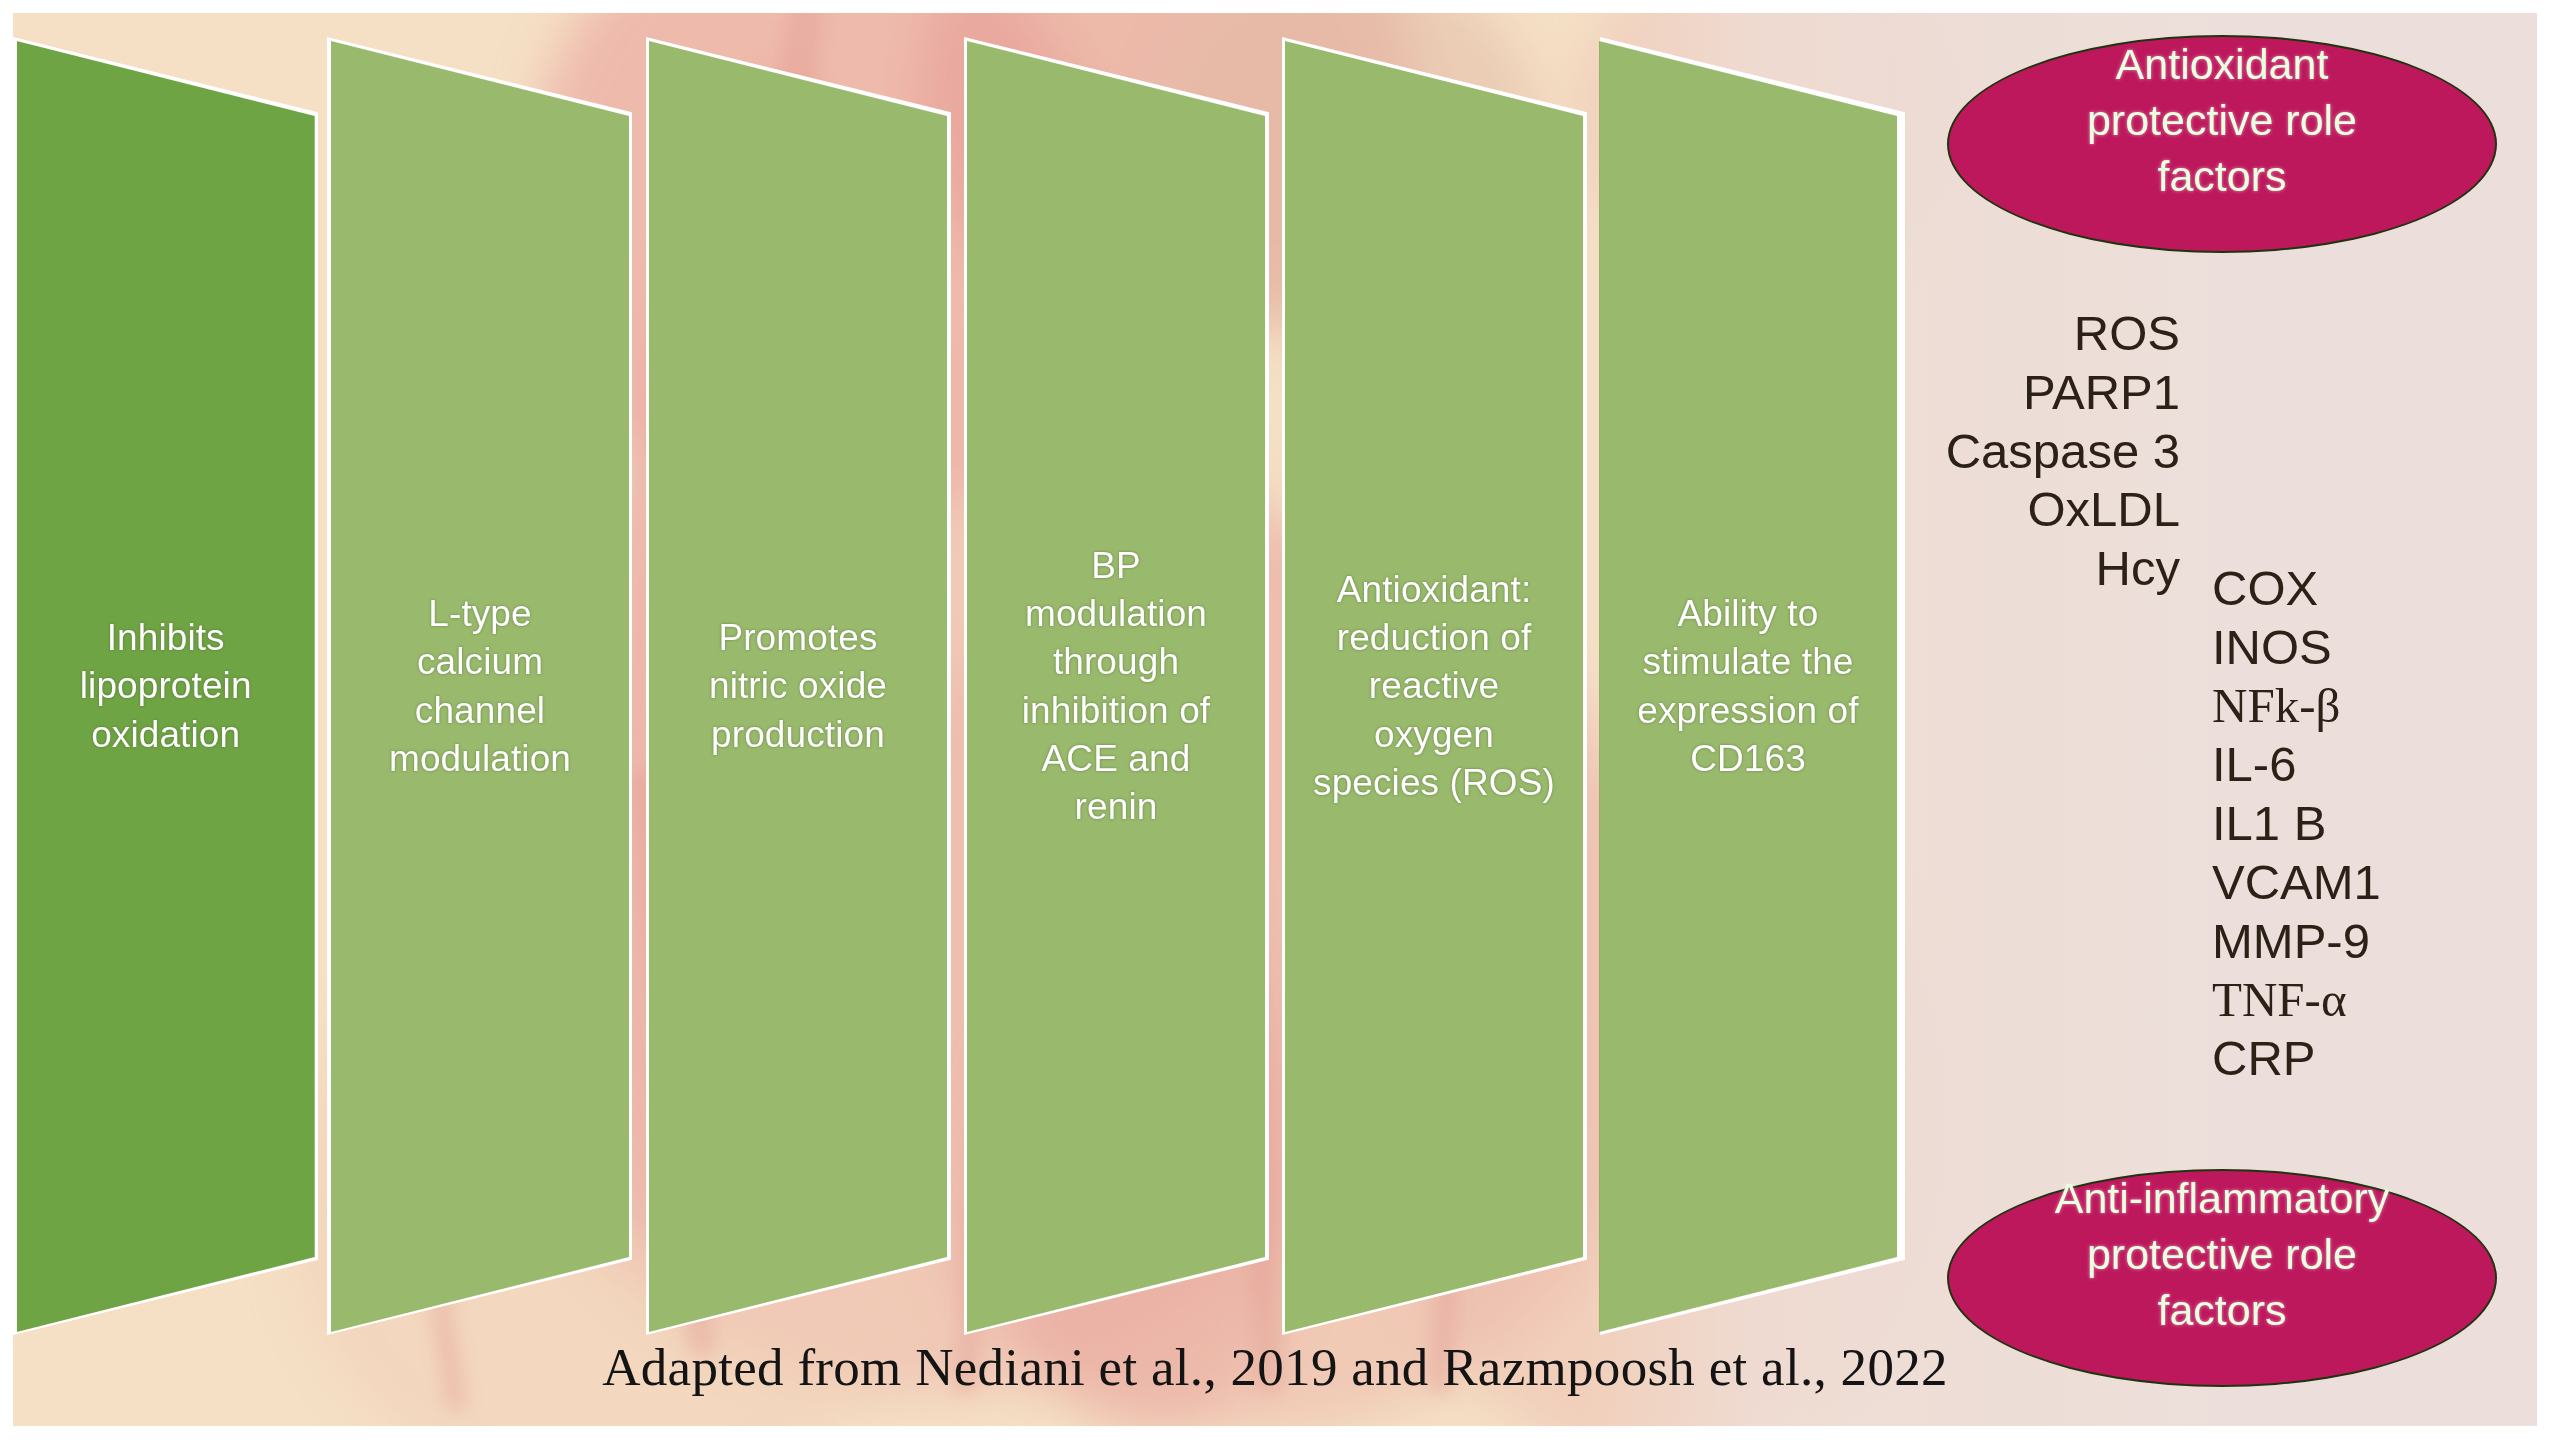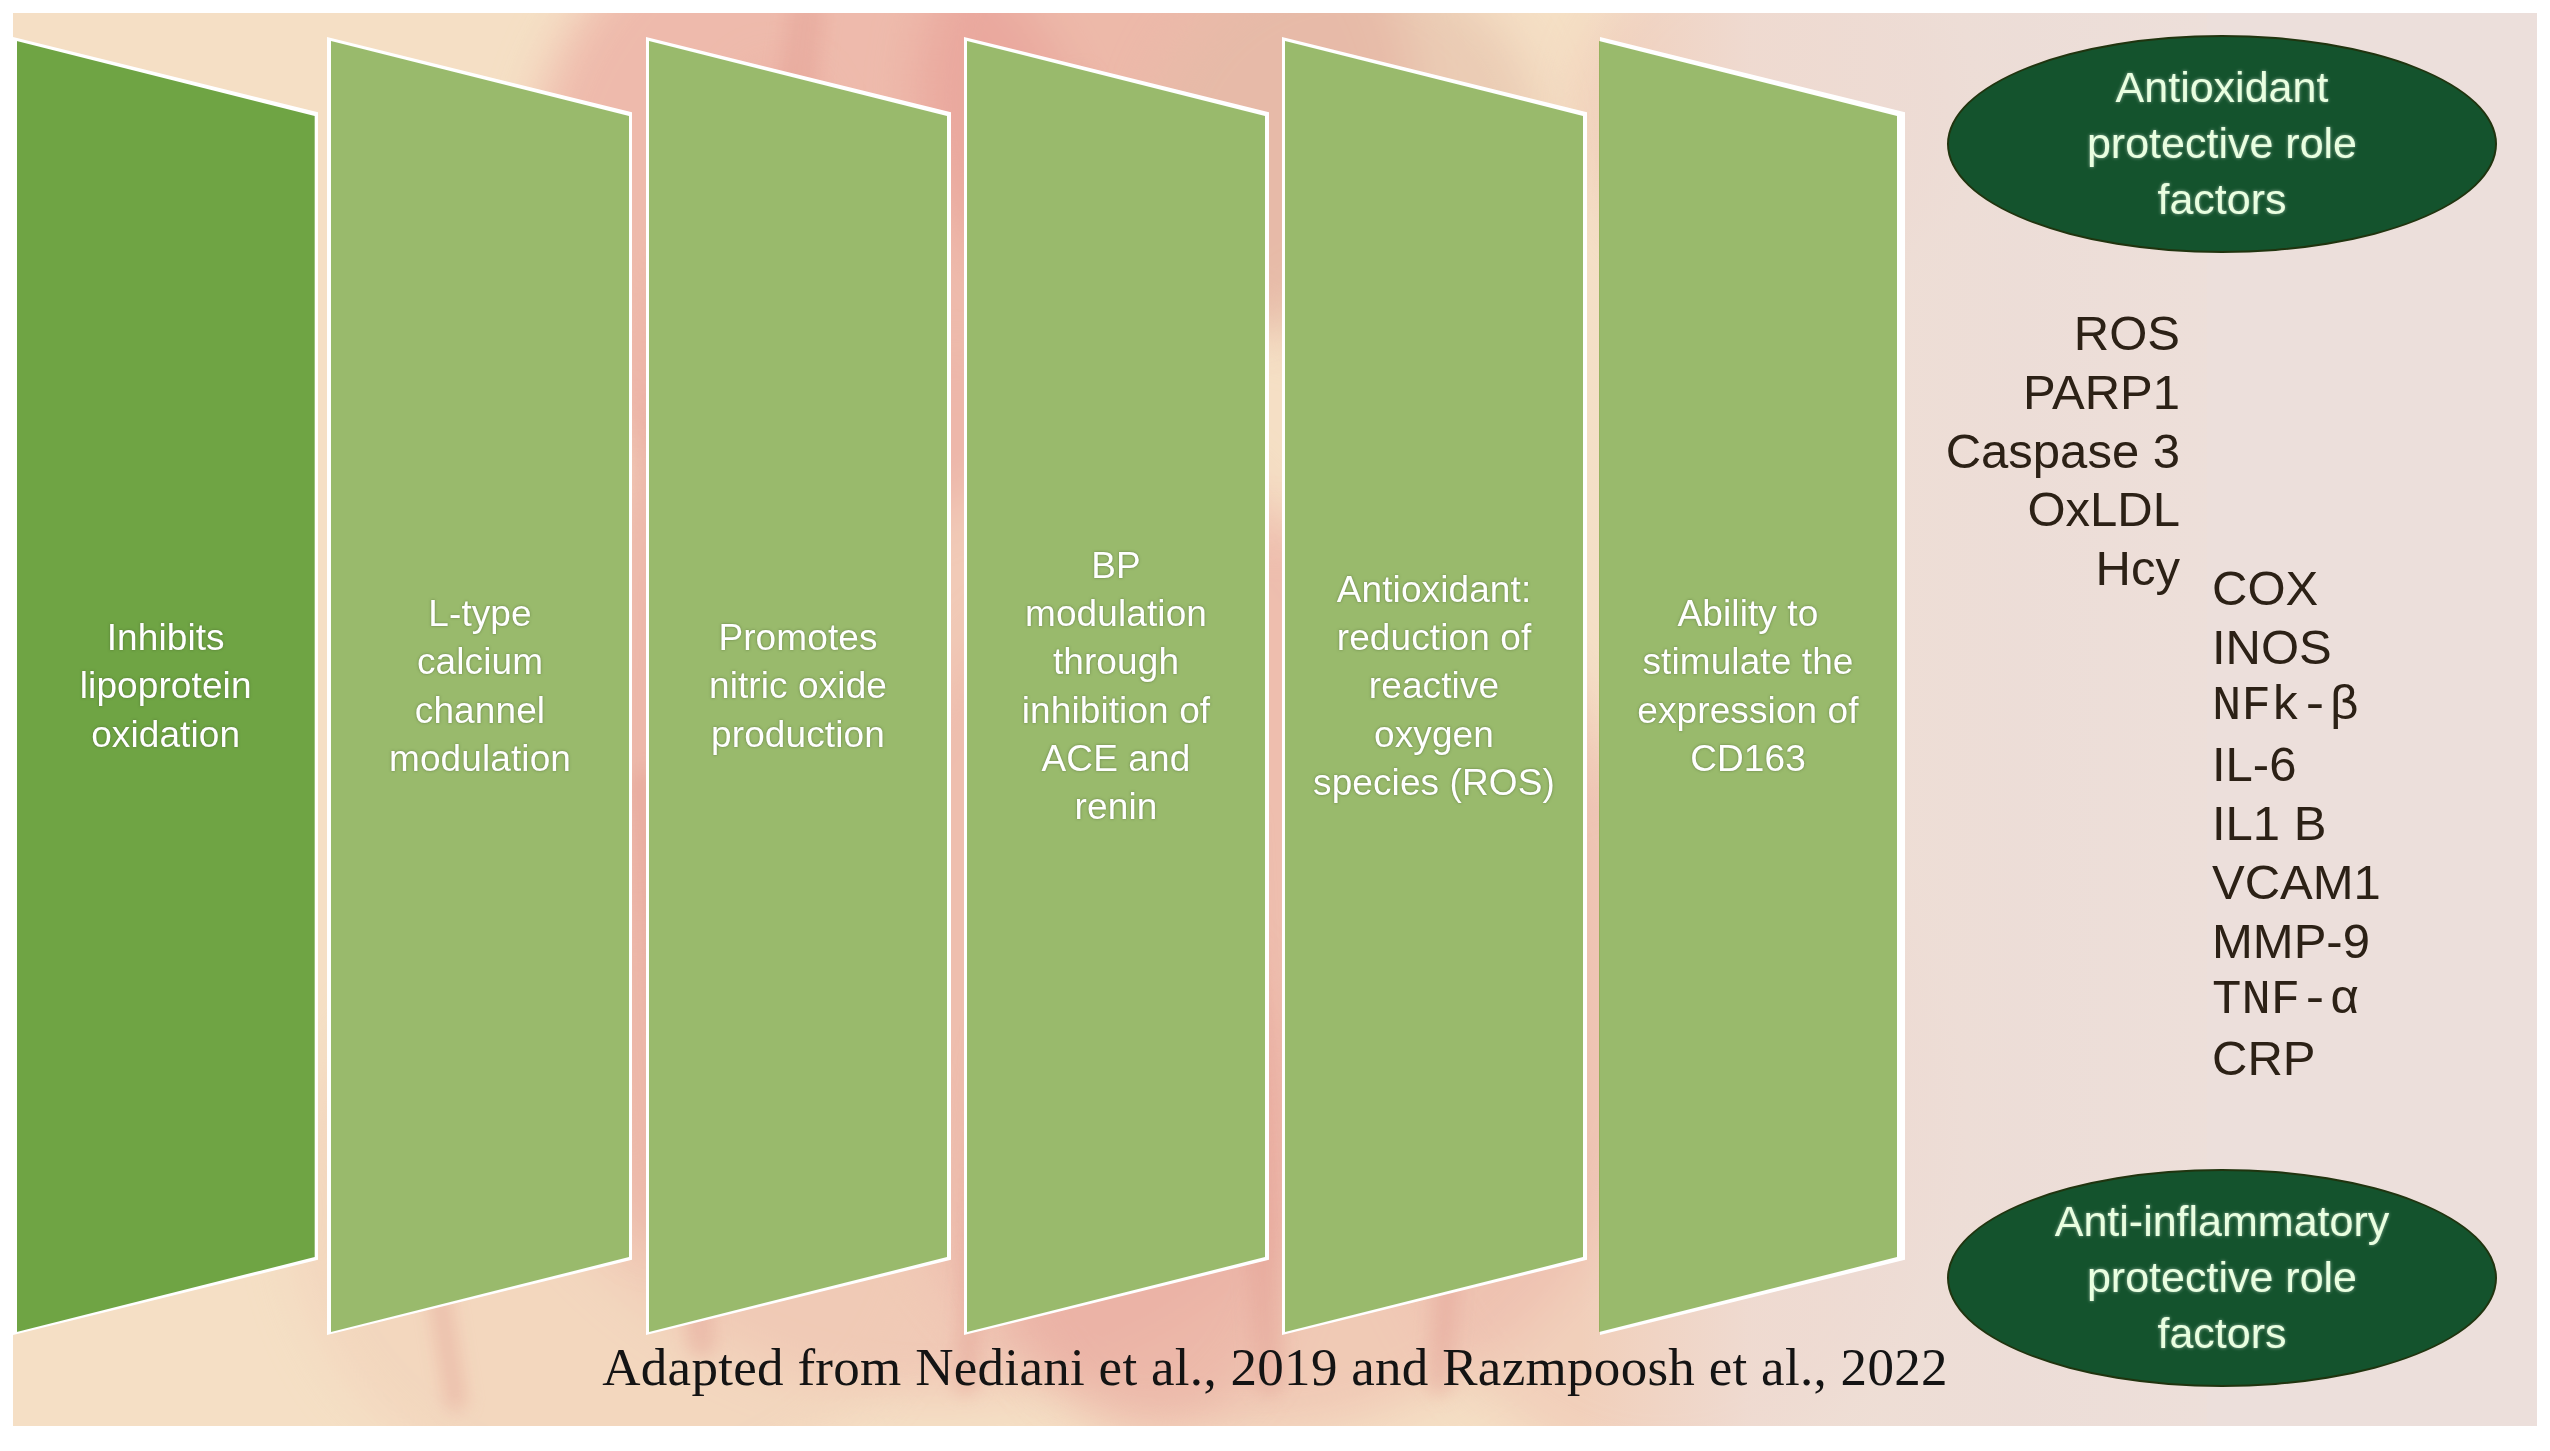--- a/index.html
+++ b/index.html
@@ -72,36 +72,36 @@
   
   .chev-stroke{
     position:absolute;top:24px;height:1298px;
     clip-path:polygon(0% 0%, 100% 5.8%, 100% 94.2%, 0% 100%);
     background:#ffffff;
   }
 
   
   .oval{
     position:absolute;
-    background:#14532d;border:2.8px solid #20340f;border-radius:50%;
-    display:flex;align-items:center;justify-content:center;
+    background:#be185d;border:2.8px solid #20340f;border-radius:50%;
+    display:flex;align-items:flex-start;justify-content:center;
   }
   .oval-label{
     color:#e9ffe0;text-align:center;font-size:43px;line-height:1.30;
     text-shadow:0 0 3.7px rgba(255,255,255,.55);white-space:pre-line;
   }
 
   
   .marker-list{
     position:absolute;color:#2c2116;font-size:49px;line-height:1.20;
   }
   .marker-list div{white-space:pre;}
   #list-antioxidant{left:1844px;top:291px;width:323px;text-align:right;}
   #list-inflammatory{left:2199px;top:546px;width:304px;text-align:left;}
-  .greek{font-family:Liberation Mono, monospace;}
+  .greek{font-family:Liberation Serif, serif;}
 
   
   .caption{
     position:absolute;left:0;top:1324px;width:2524px;
     text-align:center;
     font-family:"Liberation Serif", serif;
     font-size:53px;color:#141414;letter-spacing:0.3px;
   }
 </style>
 </head>

